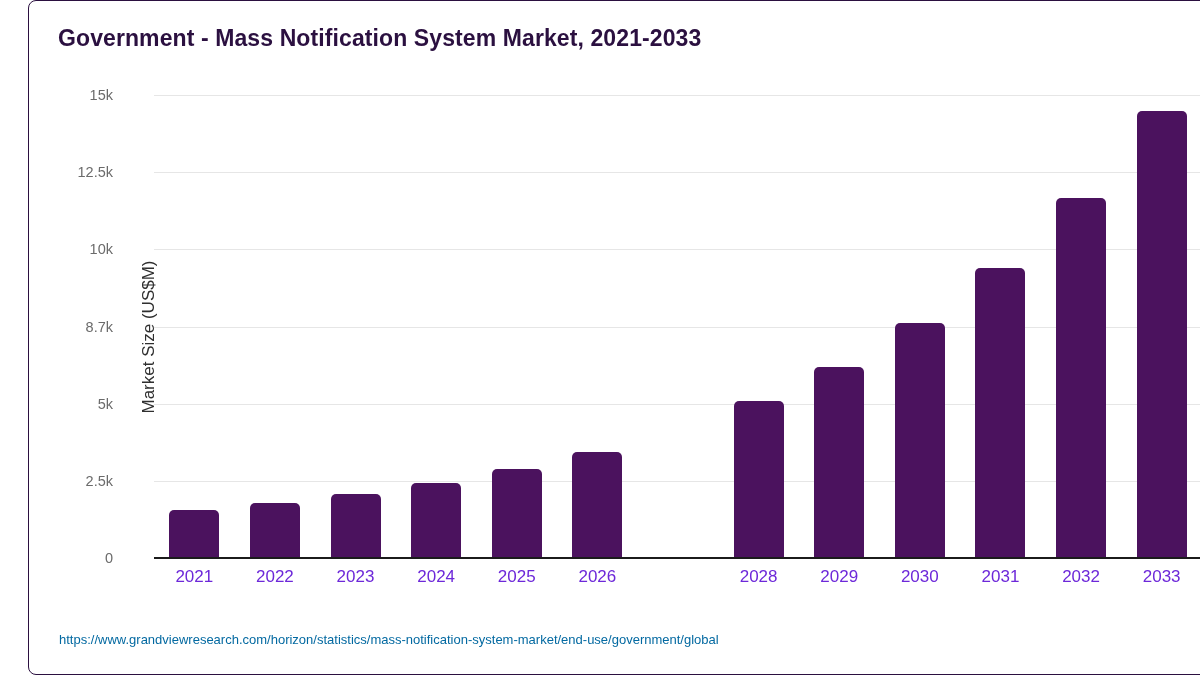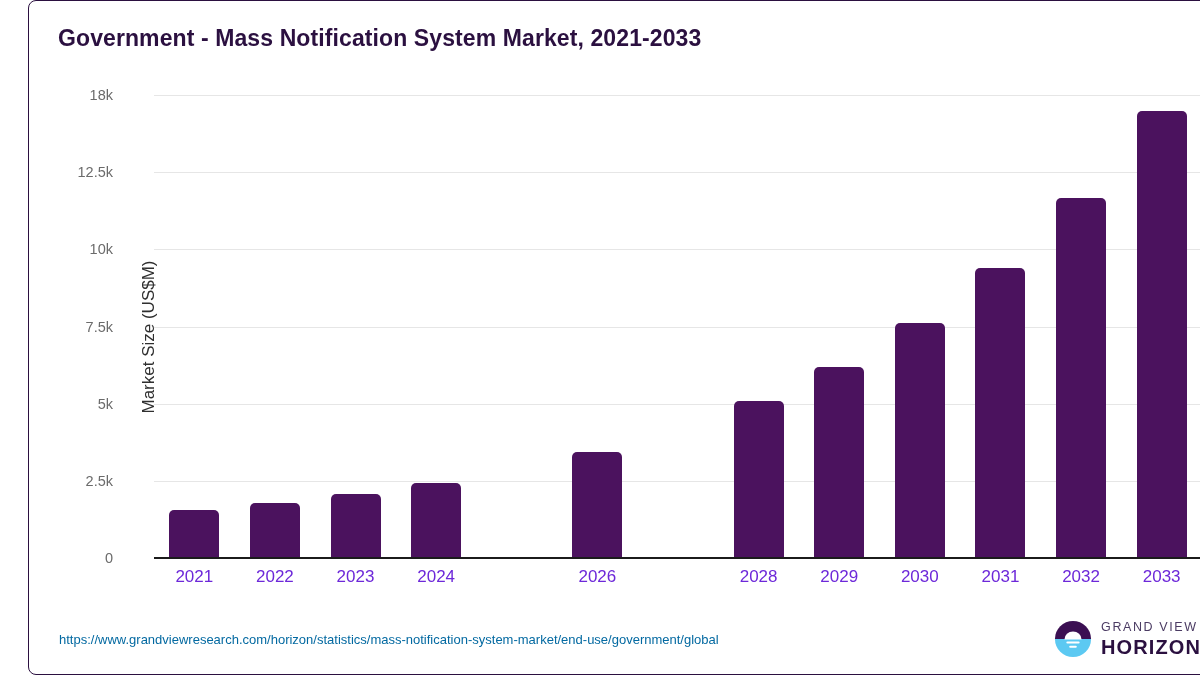--- a/index.html
+++ b/index.html
@@ -167,42 +167,46 @@
         <div class="gridline" style="top: 308.667px;"></div>
         <div class="gridline" style="top: 231.5px;"></div>
         <div class="gridline" style="top: 154.333px;"></div>
         <div class="gridline" style="top: 77.1667px;"></div>
         <div class="gridline" style="top: 0px;"></div>
       </div>
     <div id="ytick-labels">
         <div class="ytick-label" style="top: 463px;">0</div>
         <div class="ytick-label" style="top: 385.833px;">2.5k</div>
         <div class="ytick-label" style="top: 308.667px;">5k</div>
-        <div class="ytick-label" style="top: 231.5px;">7.5k</div>
+        <div class="ytick-label" style="top: 231.5px;">8.7k</div>
         <div class="ytick-label" style="top: 154.333px;">10k</div>
         <div class="ytick-label" style="top: 77.1667px;">12.5k</div>
-        <div class="ytick-label" style="top: 0px;">18k</div>
+        <div class="ytick-label" style="top: 0px;">15k</div>
       </div>
     <div id="bars">
         <div class="bar-group" style="left: 0px; width: 80.6154px;">
           <div class="bar" title="2021: 1560" style="height: 48.152px; background: rgb(75, 18, 94);"></div>
           <div class="xtick-label">2021</div>
         </div>
         <div class="bar-group" style="left: 80.6154px; width: 80.6154px;">
           <div class="bar" title="2022: 1790" style="height: 55.2513px; background: rgb(75, 18, 94);"></div>
           <div class="xtick-label">2022</div>
         </div>
         <div class="bar-group" style="left: 161.231px; width: 80.6154px;">
           <div class="bar" title="2023: 2080" style="height: 64.2027px; background: rgb(75, 18, 94);"></div>
           <div class="xtick-label">2023</div>
         </div>
         <div class="bar-group" style="left: 241.846px; width: 80.6154px;">
           <div class="bar" title="2024: 2420" style="height: 74.6973px; background: rgb(75, 18, 94);"></div>
           <div class="xtick-label">2024</div>
         </div>
+        <div class="bar-group" style="left: 322.462px; width: 80.6154px;">
+          <div class="bar" title="2025: 2880" style="height: 88.896px; background: rgb(75, 18, 94);"></div>
+          <div class="xtick-label">2025</div>
+        </div>
         <div class="bar-group" style="left: 403.077px; width: 80.6154px;">
           <div class="bar" title="2026: 3450" style="height: 106.49px; background: rgb(75, 18, 94);"></div>
           <div class="xtick-label">2026</div>
         </div>
         <div class="bar-group" style="left: 564.308px; width: 80.6154px;">
           <div class="bar" title="2028: 5080" style="height: 156.803px; background: rgb(75, 18, 94);"></div>
           <div class="xtick-label">2028</div>
         </div>
         <div class="bar-group" style="left: 644.923px; width: 80.6154px;">
           <div class="bar" title="2029: 6180" style="height: 190.756px; background: rgb(75, 18, 94);"></div>
@@ -224,34 +228,14 @@
           <div class="bar" title="2033: 14480" style="height: 446.949px; background: rgb(75, 18, 94);"></div>
           <div class="xtick-label">2033</div>
         </div>
       </div>
   </div>
 
   <div id="axis-line-x"></div>
 
   <div id="source-url">https://www.grandviewresearch.com/horizon/statistics/mass-notification-system-market/end-use/government/global</div>
 
-  <div id="logo">
-    <svg id="logo-mark" viewBox="0 0 40 40">
-      <defs>
-        <clipPath id="circ">
-            <circle cx="20" cy="20" r="19"></circle>
-          </clipPath>
-      </defs>
-      <g clip-path="url(#circ)">
-        <rect x="0" y="0" width="40" height="20" fill="#3b0f52"></rect>
-        <rect x="0" y="20" width="40" height="20" fill="#5cc9f2"></rect>
-        <path d="M11 20.5 A9 8.5 0 0 1 29 20.5 Z" fill="#ffffff"></path>
-        <rect x="13" y="22.6" width="14" height="2.2" rx="1.1" fill="#ffffff"></rect>
-        <rect x="16" y="27" width="8" height="2.2" rx="1.1" fill="#ffffff"></rect>
-      </g>
-    </svg>
-    <div id="logo-text">
-      <div id="logo-line1">GRAND VIEW</div>
-      <div id="logo-line2">HORIZON</div>
-    </div>
-  </div>
 
 </div>
 
 </body></html>

